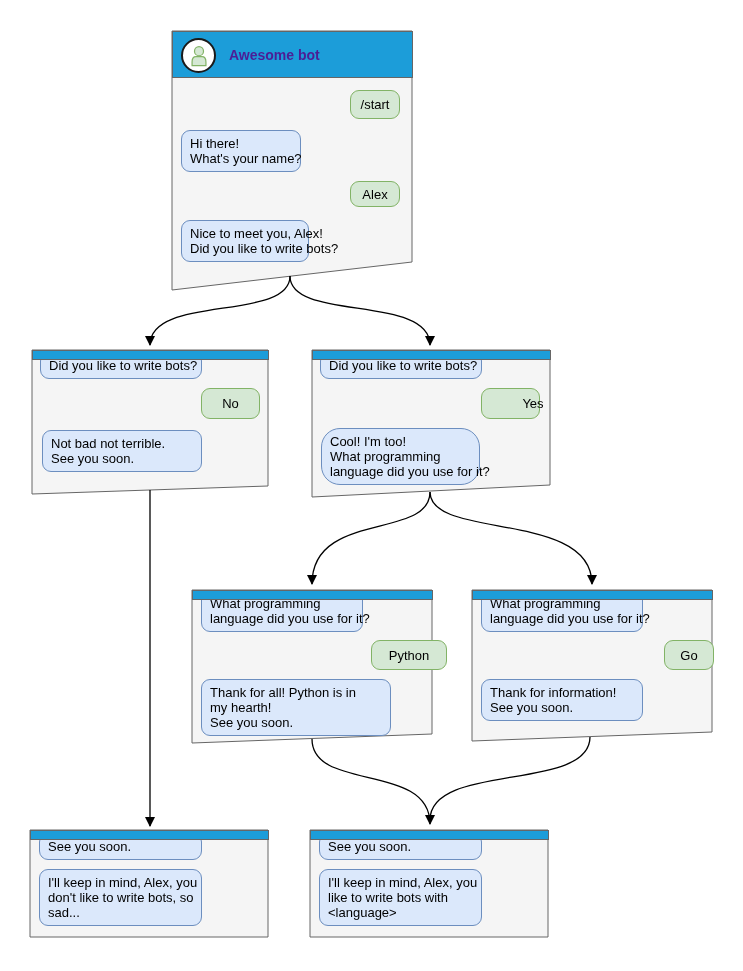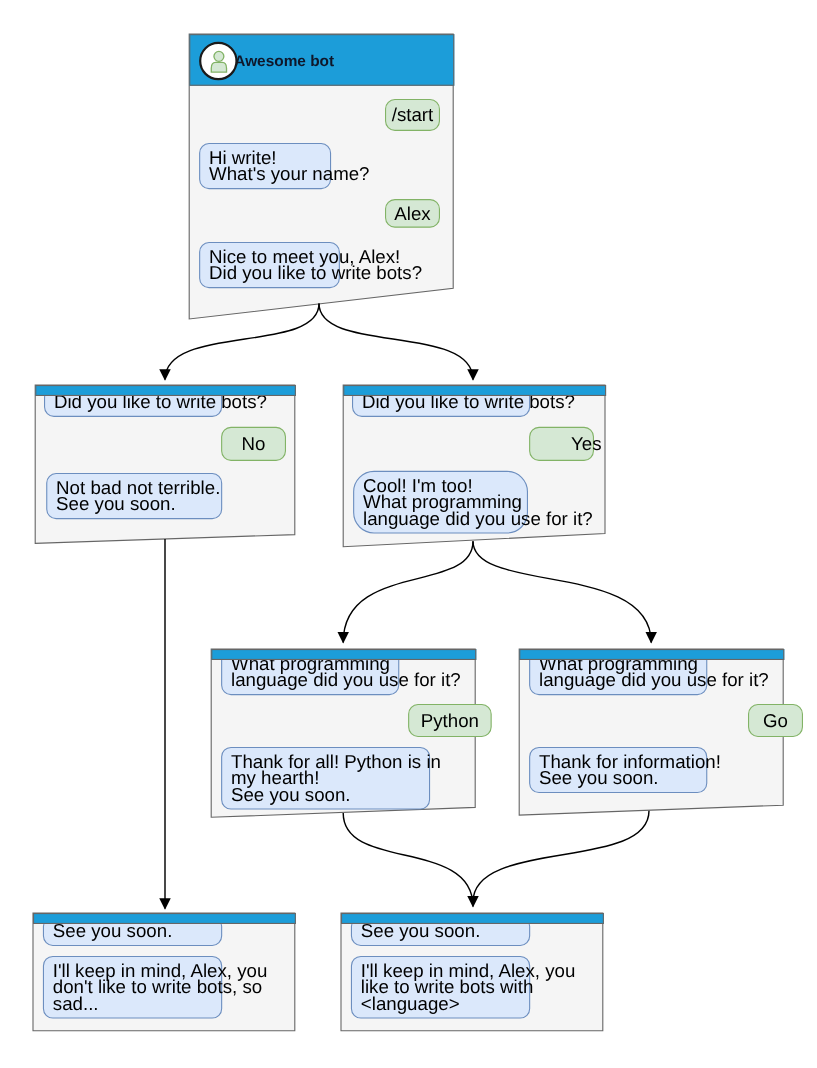--- a/index.html
+++ b/index.html
@@ -20,25 +20,25 @@
   .hdr-d{left:192px;top:590px;width:241px;height:10px;}
   .hdr-e{left:472px;top:590px;width:241px;height:10px;}
   .hdr-f{left:30px;top:830px;width:239px;height:10px;}
   .hdr-g{left:310px;top:830px;width:239px;height:10px;}
 
   .avatar{
     position:absolute;left:8px;top:6px;width:35px;height:35px;background:#fff;
     border:2px solid #1a1a1a;border-radius:50%;box-sizing:border-box;
     display:flex;align-items:center;justify-content:center;
   }
-  .hdr-title{margin-left:40px;color:#0f172a;font-size:14px;font-weight:bold;}
+  .hdr-title{margin-left:56px;color:#4c1d95;font-size:14px;font-weight:bold;}
 
   
   .bubble{
-    position:absolute;z-index:2;font-size:17px;line-height:15px;color:#000;
+    position:absolute;z-index:2;font-size:13px;line-height:15px;color:#000;
     white-space:pre;border-radius:9px;box-sizing:border-box;
   }
   .bot{background:#dbe8fb;border:1px solid #6c8ebf;padding:5px 8px;}
   .user{
     background:#d5e8d4;border:1px solid #82b366;
     display:flex;align-items:center;justify-content:center;text-align:center;
   }
 
   
   .b-a1{left:350px;top:90px;width:50px;height:29px;}
@@ -52,21 +52,21 @@
   
   .b-c1{left:320px;top:352px;width:162px;}
   .b-c2{left:481px;top:388px;width:59px;height:31px;padding-left:45px;}
   .b-c3{left:321px;top:428px;width:159px;border-radius:19px;}
   
   .b-d1{left:201px;top:590px;width:162px;}
   .b-d2{left:371px;top:640px;width:76px;height:30px;}
   .b-d3{left:201px;top:679px;width:190px;}
   
   .b-e1{left:481px;top:590px;width:162px;}
-  .b-e2{left:680px;top:640px;width:50px;height:30px;}
+  .b-e2{left:664px;top:640px;width:50px;height:30px;}
   .b-e3{left:481px;top:679px;width:162px;}
   
   .b-f1{left:39px;top:833px;width:163px;}
   .b-f2{left:39px;top:869px;width:163px;}
   
   .b-g1{left:319px;top:833px;width:163px;}
   .b-g2{left:319px;top:869px;width:163px;}
 </style>
 </head>
 <body>
@@ -111,21 +111,21 @@
     <span class="hdr-title">Awesome bot</span>
   </div>
   <div class="winhdr hdr-b"></div>
   <div class="winhdr hdr-c"></div>
   <div class="winhdr hdr-d"></div>
   <div class="winhdr hdr-e"></div>
   <div class="winhdr hdr-f"></div>
   <div class="winhdr hdr-g"></div>
 
   <div class="bubble user b-a1">/start</div>
-  <div class="bubble bot  b-a2">Hi write!
+  <div class="bubble bot  b-a2">Hi there!
 What's your name?</div>
   <div class="bubble user b-a3">Alex</div>
   <div class="bubble bot  b-a4">Nice to meet you, Alex!
 Did you like to write bots?</div>
 
   <div class="bubble bot  b-b1">Did you like to write bots?</div>
   <div class="bubble user b-b2">No</div>
   <div class="bubble bot  b-b3">Not bad not terrible.
 See you soon.</div>
 

